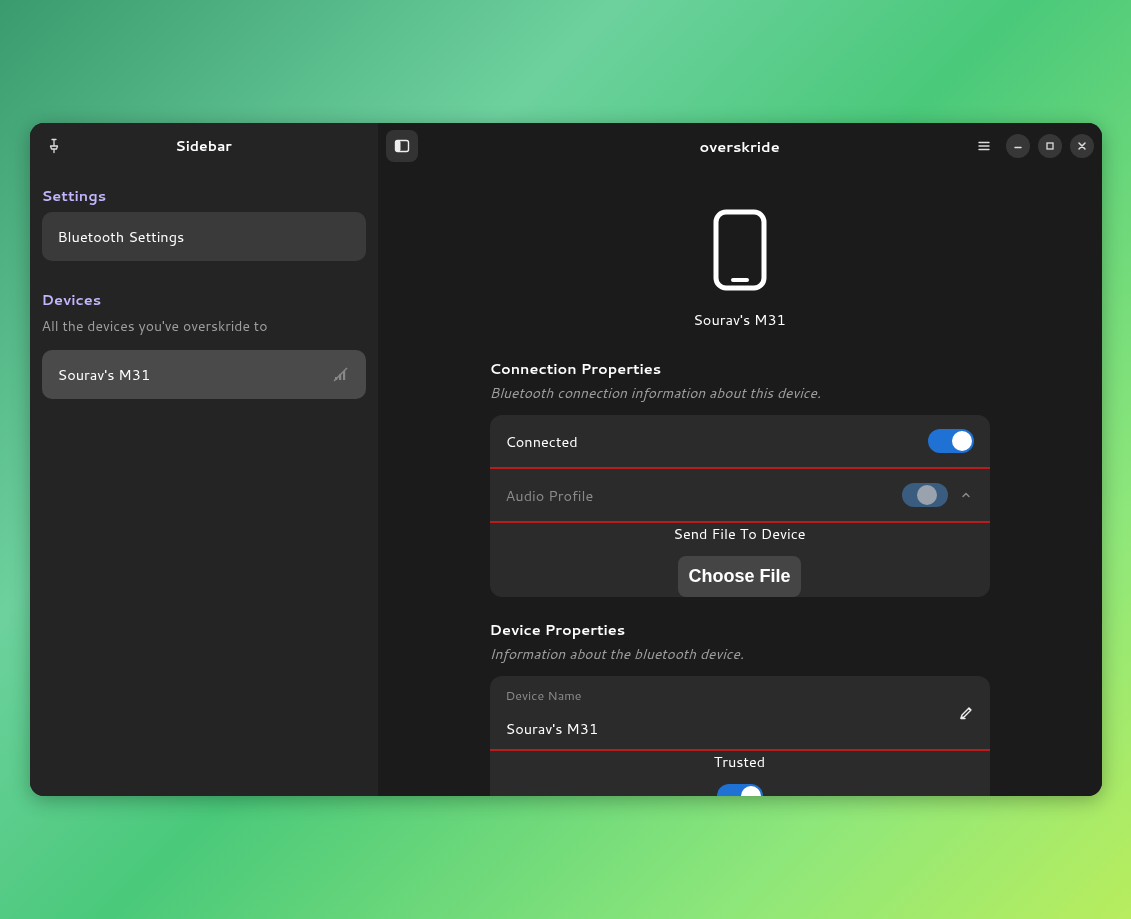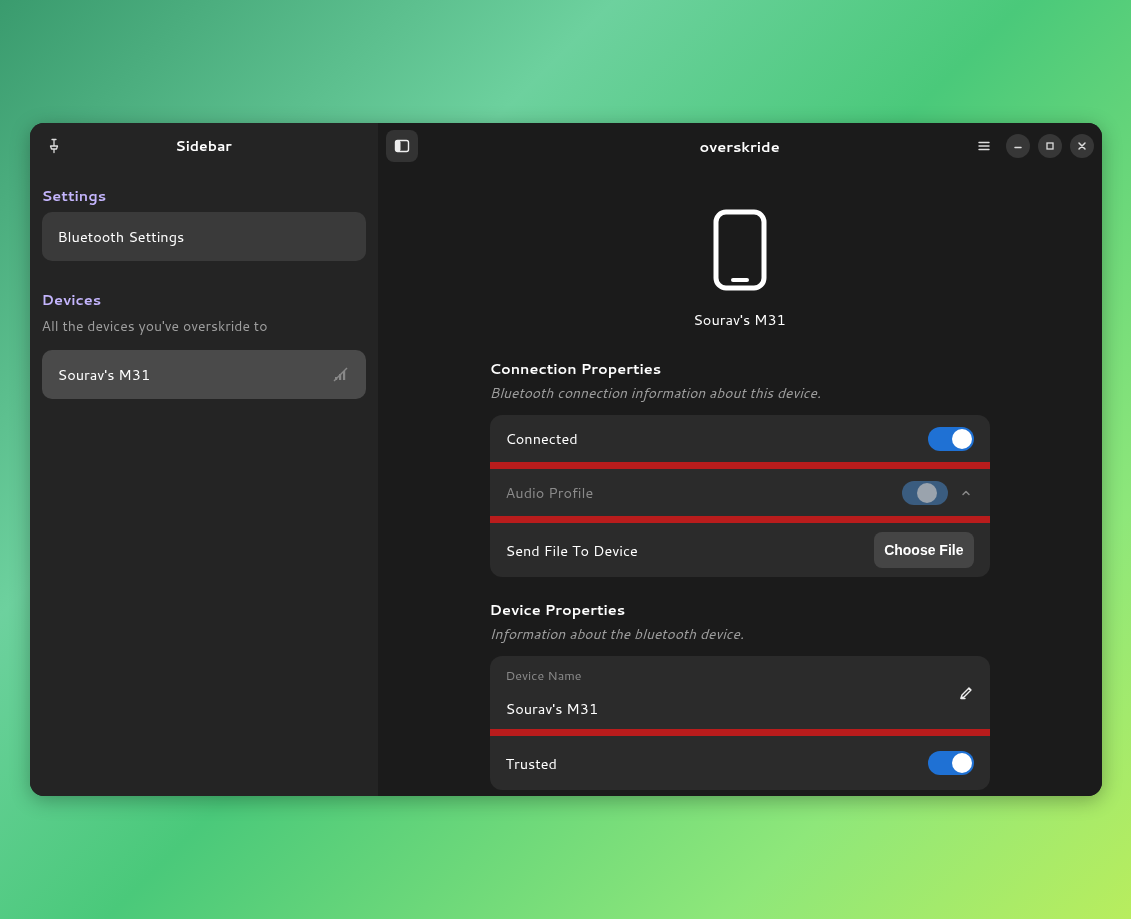--- a/index.html
+++ b/index.html
@@ -170,26 +170,26 @@
       background:#2b2b2b;
       border-radius:12px;
       overflow:hidden;
       margin-bottom: 22px;
     }
     .row {
       display:flex;
       align-items:center;
       padding: 0 16px;
       min-height: 54px;
-      border-bottom: 7px solid #b91c1c;
+      border-bottom: 2px solid #b91c1c;
       color:#fff;
       font-size:14.5px;
       gap: 12px;
     }
-    .row:last-child { border-bottom:none; }
+    .row:last-child { border-bottom:none;flex-direction:column; }
     .row .label { flex:1; }
     .row.dim .label { color:#8a8a8a; }
     .row .right { display:flex; align-items:center; gap:10px; }
 
     .toggle {
       width: 46px; height: 24px;
       border-radius: 24px;
       position: relative;
       cursor: pointer;
     }
@@ -208,21 +208,21 @@
     .chevron {
       width:16px;height:16px;display:flex;align-items:center;justify-content:center;
       cursor:pointer;
     }
     .btn {
       background:#454545;
       border-radius:8px;
       padding: 10px 10px;
       color:#fff;
       font-weight:700;
-      font-size:14px;
+      font-size:18px;
       cursor:pointer;
       border:none;
     }
     .edit-row {
       flex-direction:column;
       align-items:stretch;
       justify-content:center;
       padding: 10px 16px;
       position:relative;
     }

